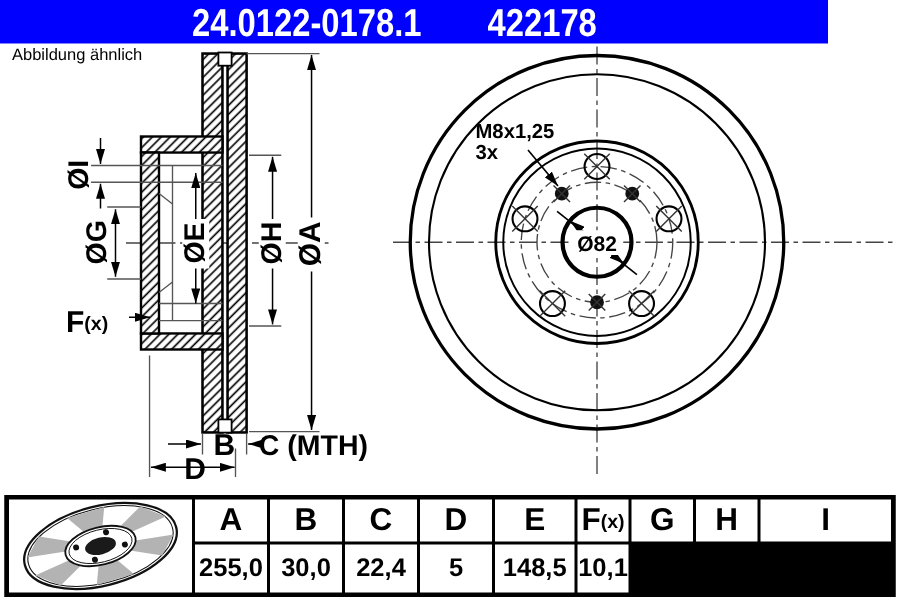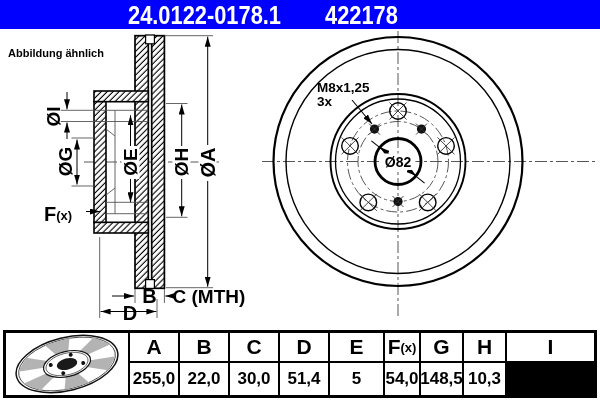--- a/index.html
+++ b/index.html
@@ -1,25 +1,25 @@
 <!DOCTYPE html>
 <html><head>
 <meta charset="utf-8">
 <style>
   html,body{margin:0;padding:0;background:#fff;}
   #stage{position:relative;width:600px;height:400px;background:#fff;overflow:hidden;
          font-family:"Liberation Sans",sans-serif;}
   
-  #topbar{position:absolute;left:0;top:0;width:600px;height:29px;}
+  #topbar{position:absolute;left:0;top:0;width:552px;height:29px;}
   .pn{position:absolute;top:0px;color:#fff;font-weight:bold;font-size:26px;
       transform:scaleX(.84);transform-origin:left top;white-space:nowrap;letter-spacing:0px;}
   #pn1{left:128px;}
   #pn2{left:325px;}
   
-  #note{position:absolute;left:8px;top:31px;font-size:11px;font-weight:bold;color:#000;line-height:13.5px;margin-top:16px;}
+  #note{position:absolute;left:8px;top:31px;font-size:11px;font-weight:normal;color:#000;line-height:13.5px;}
   
   #draw{position:absolute;left:0;top:0;width:600px;height:400px;}
   #draw text{font-family:"Liberation Sans",sans-serif;font-weight:bold;fill:#000;}
   
   #spec{position:absolute;left:3px;top:330px;width:594px;height:68px;box-sizing:border-box;
         border:3px solid #000;background:#000;display:grid;
         grid-template-columns:122px 48px 48px 48px 48px 53px 34px 41px 41px 87px;
         grid-template-rows:28px 31.5px;gap:2px;}
   #spec .cell{background:#fff;display:flex;align-items:center;justify-content:center;}
   #spec .hd{font-size:21px;font-weight:bold;}
@@ -246,35 +246,29 @@
     <div class="cell hd">
         <span>H</span>
       </div>
     <div class="cell hd">
         <span>I</span>
       </div>
     <div class="cell val">
         <span>255,0</span>
       </div>
     <div class="cell val">
-        <span>22,0</span>
-      </div>
-    <div class="cell val">
         <span>30,0</span>
       </div>
     <div class="cell val">
-        <span>51,4</span>
+        <span>22,4</span>
       </div>
     <div class="cell val">
         <span>5</span>
       </div>
     <div class="cell val">
-        <span>54,0</span>
-      </div>
-    <div class="cell val">
         <span>148,5</span>
       </div>
     <div class="cell val">
-        <span>10,3</span>
+        <span>10,1</span>
       </div>
   </div>
 
 </div>
 
 </body></html>

